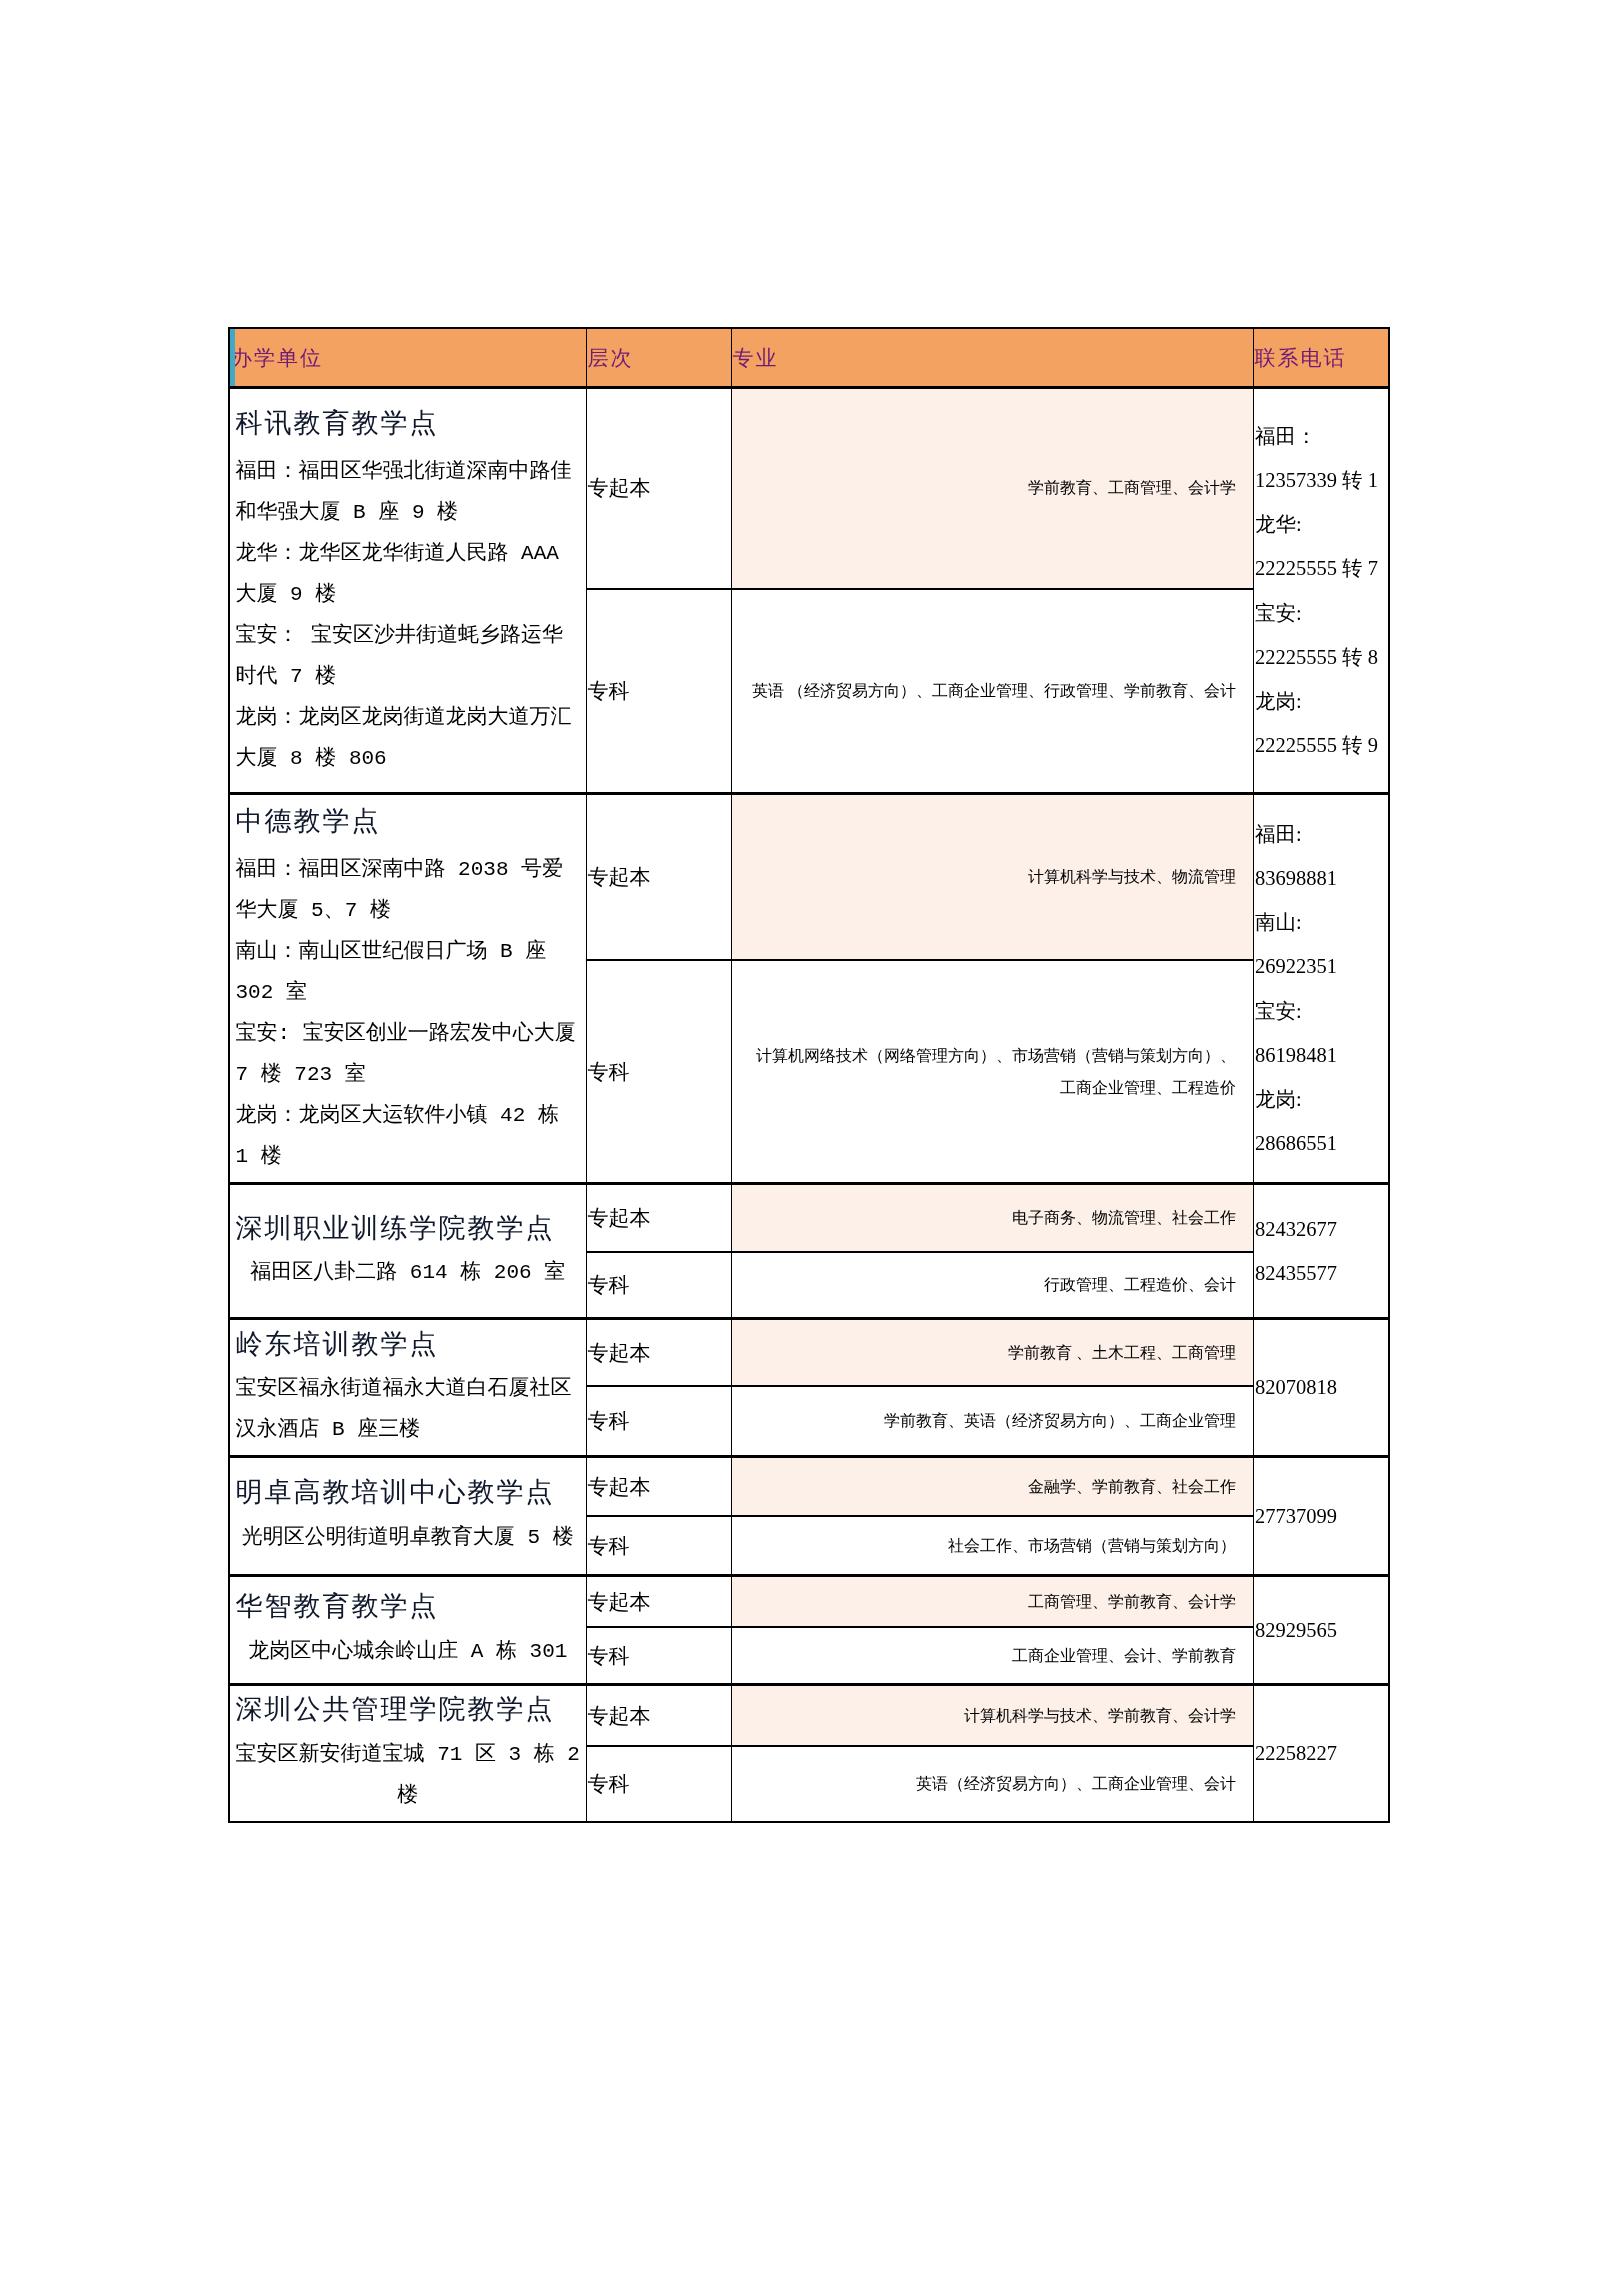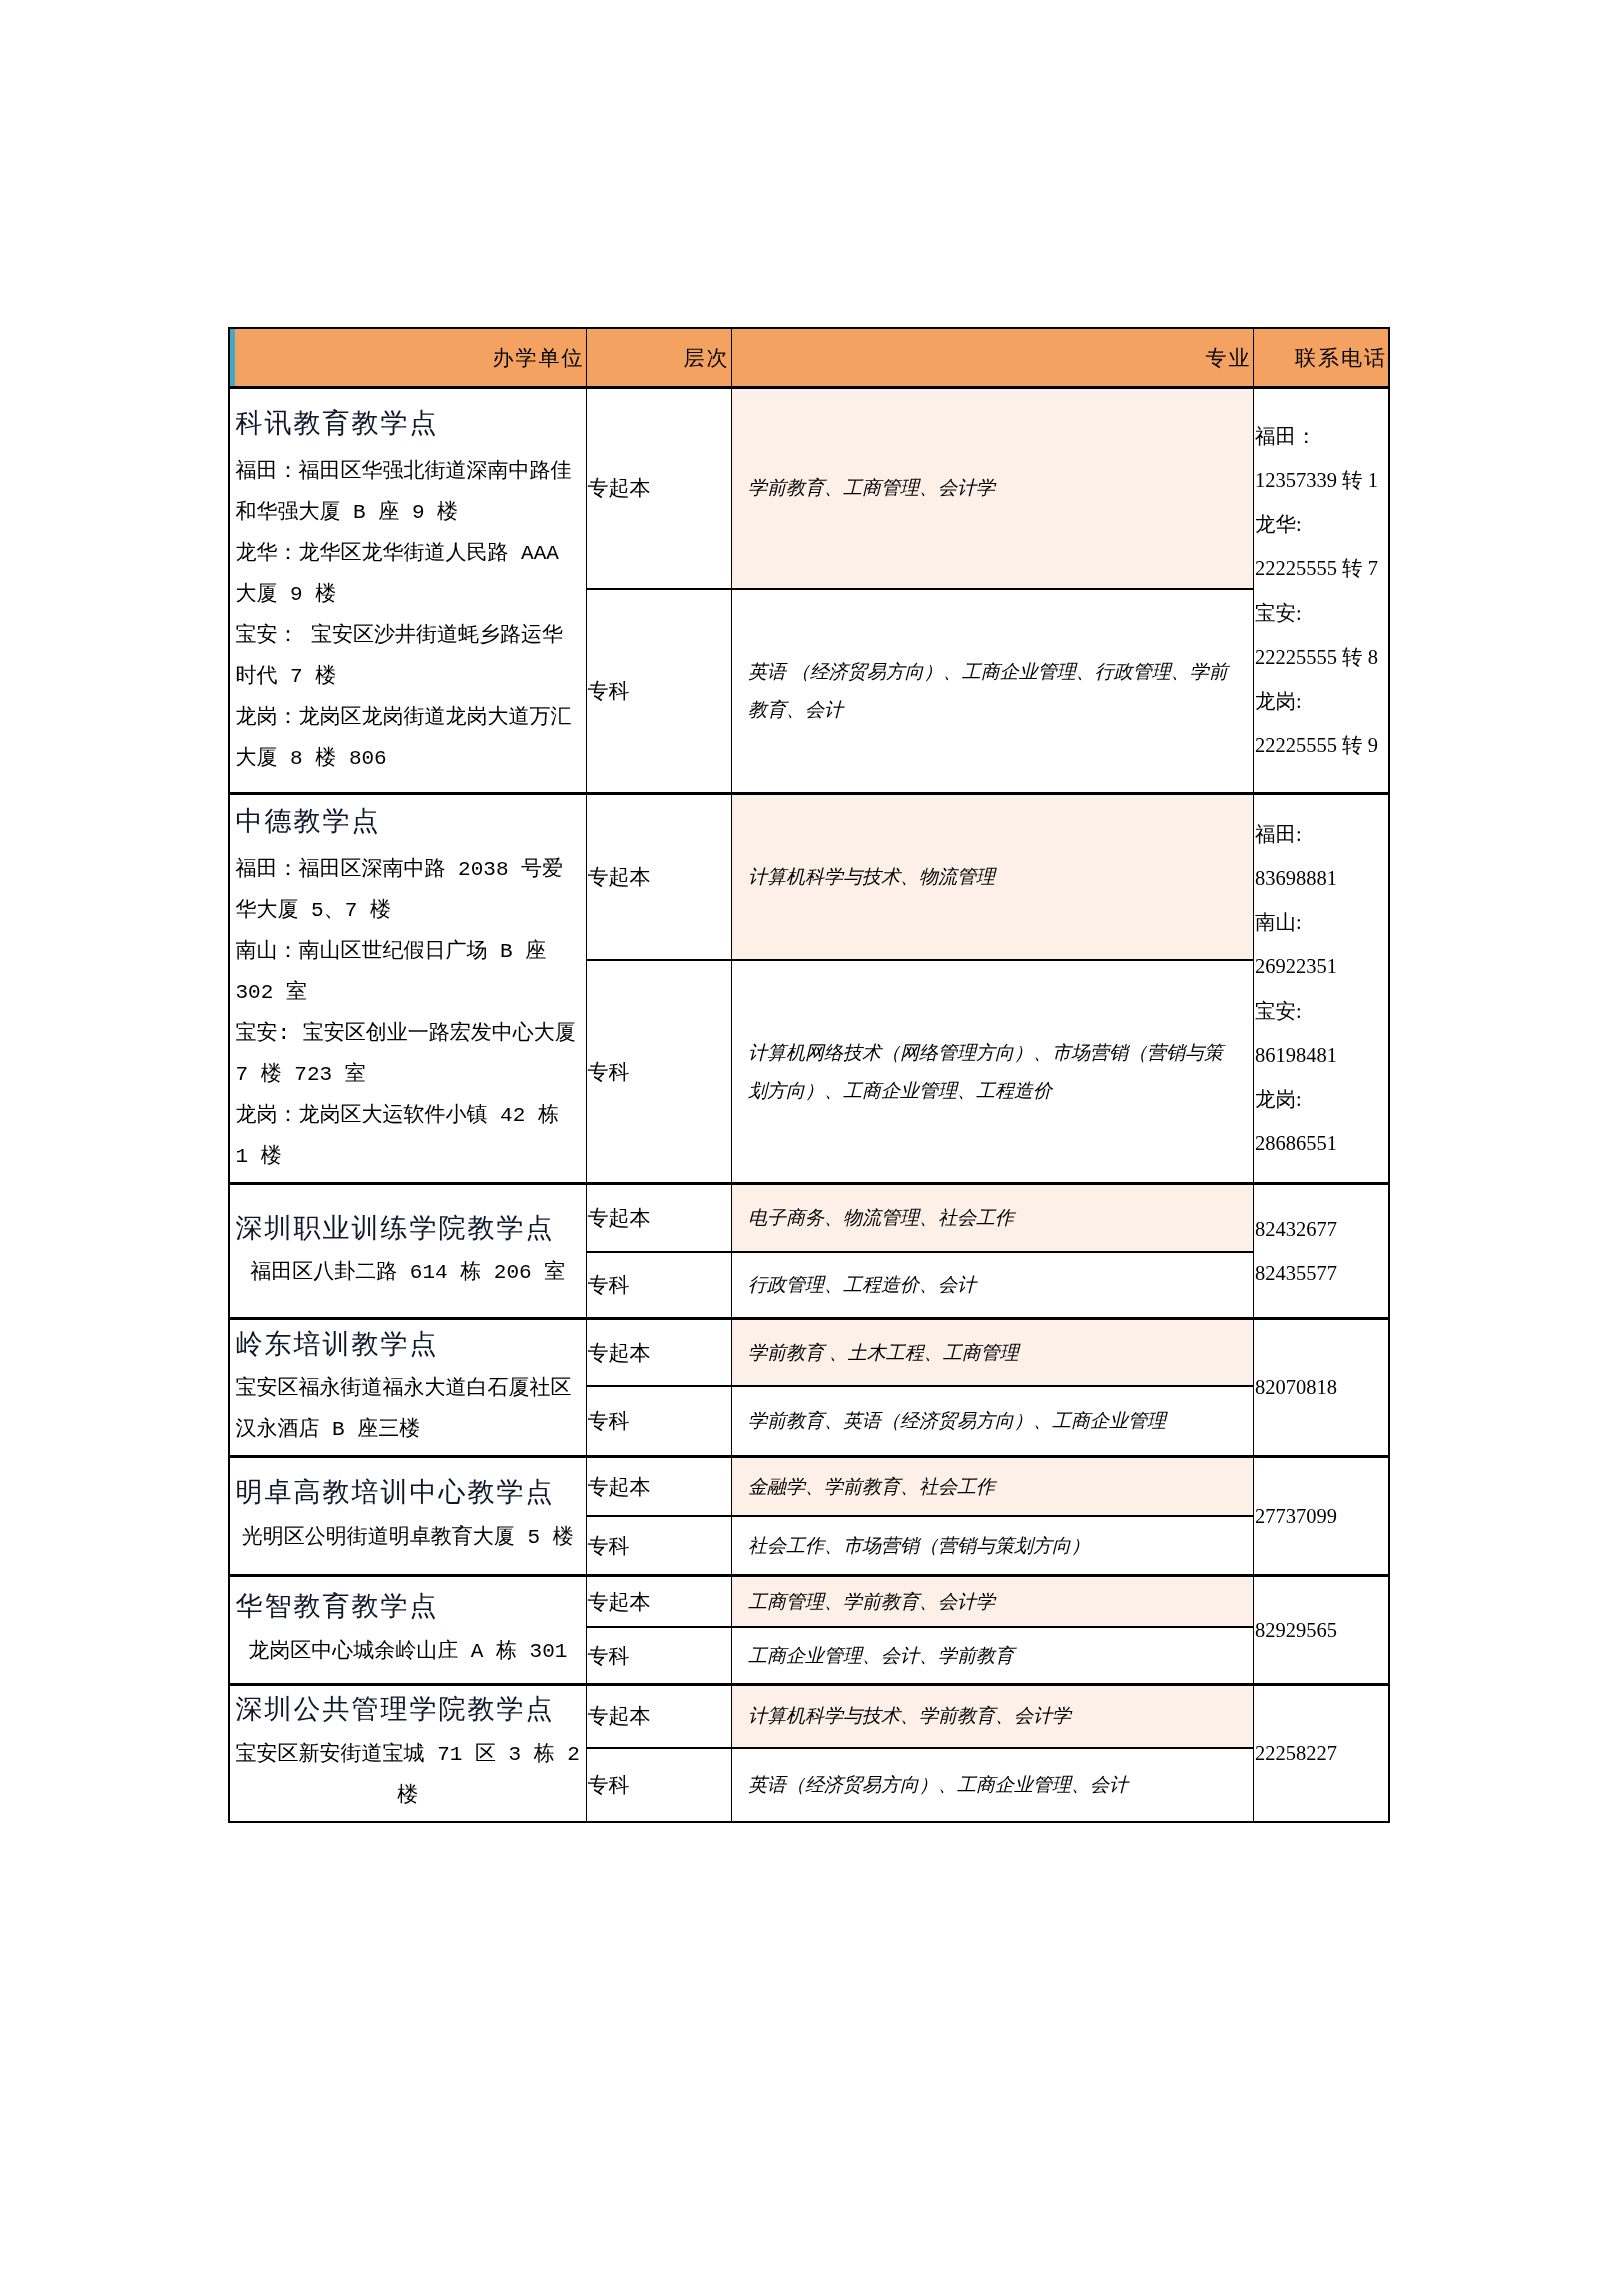--- a/index.html
+++ b/index.html
@@ -5,35 +5,35 @@
   html,body{margin:0;padding:0;}
   body{
     width:1623px;height:2295px;background:#ffffff;position:relative;
     font-family:"Liberation Serif","DejaVu Serif",serif;color:#000;
   }
   .doc-table{position:absolute;left:228px;top:327px;width:1159px;}
   table{border-collapse:collapse;table-layout:fixed;width:1159px;border:2.7px solid #000;}
   col.c-unit{width:357px;} col.c-level{width:145px;} col.c-major{width:522px;} col.c-phone{width:136px;}
   th,td{border:1.4px solid #000;overflow:hidden;}
   th{
-    height:55px;background:#F3A262;color:#000000;font-weight:normal;
-    font-size:21px;letter-spacing:2px;text-align:right;vertical-align:middle;position:relative;
+    height:55px;background:#F3A262;color:#701a75;font-weight:normal;
+    font-size:21px;letter-spacing:2px;text-align:left;vertical-align:middle;position:relative;
   }
   tr.sec-start td{border-top:3.4px solid #000;}
   tr.sub2 td{border-top:2.7px solid #000;}
   td.unit{vertical-align:middle;padding:4.1px 5.5px;}
   .unit-title{
     color:#0f172a;font-weight:normal;font-size:27px;letter-spacing:2px;
     margin:4.1px 0 9.5px 0;line-height:1.4;
   }
   .unit-title.small-gap{margin:1.4px 0 5.5px 0;}
   .addr{font-size:21px;line-height:1.95;text-align:left;font-family:Liberation Mono, monospace;}
   .addr.center{text-align:center;}
   td.level{text-align:left;vertical-align:middle;font-size:21px;}
-  td.major{text-align:left;vertical-align:middle;font-size:19px;line-height:2.0;padding:4.1px 16.4px;font-style:italic;}
+  td.major{text-align:right;vertical-align:middle;font-size:16px;line-height:2.0;padding:4.1px 16.4px;}
   td.major.peach{background:#FDF0E8;}
   td.phone{text-align:left;vertical-align:middle;font-size:20.5px;line-height:2.15;padding:2.7px 1.4px;}
   .phone div{white-space:nowrap;}
   .teal-accent{position:absolute;left:0;top:0;width:4.8px;height:100%;background:#41A8C6;}
 </style>
 </head>
 <body>
 
 <div class="doc-table">
 <table>

